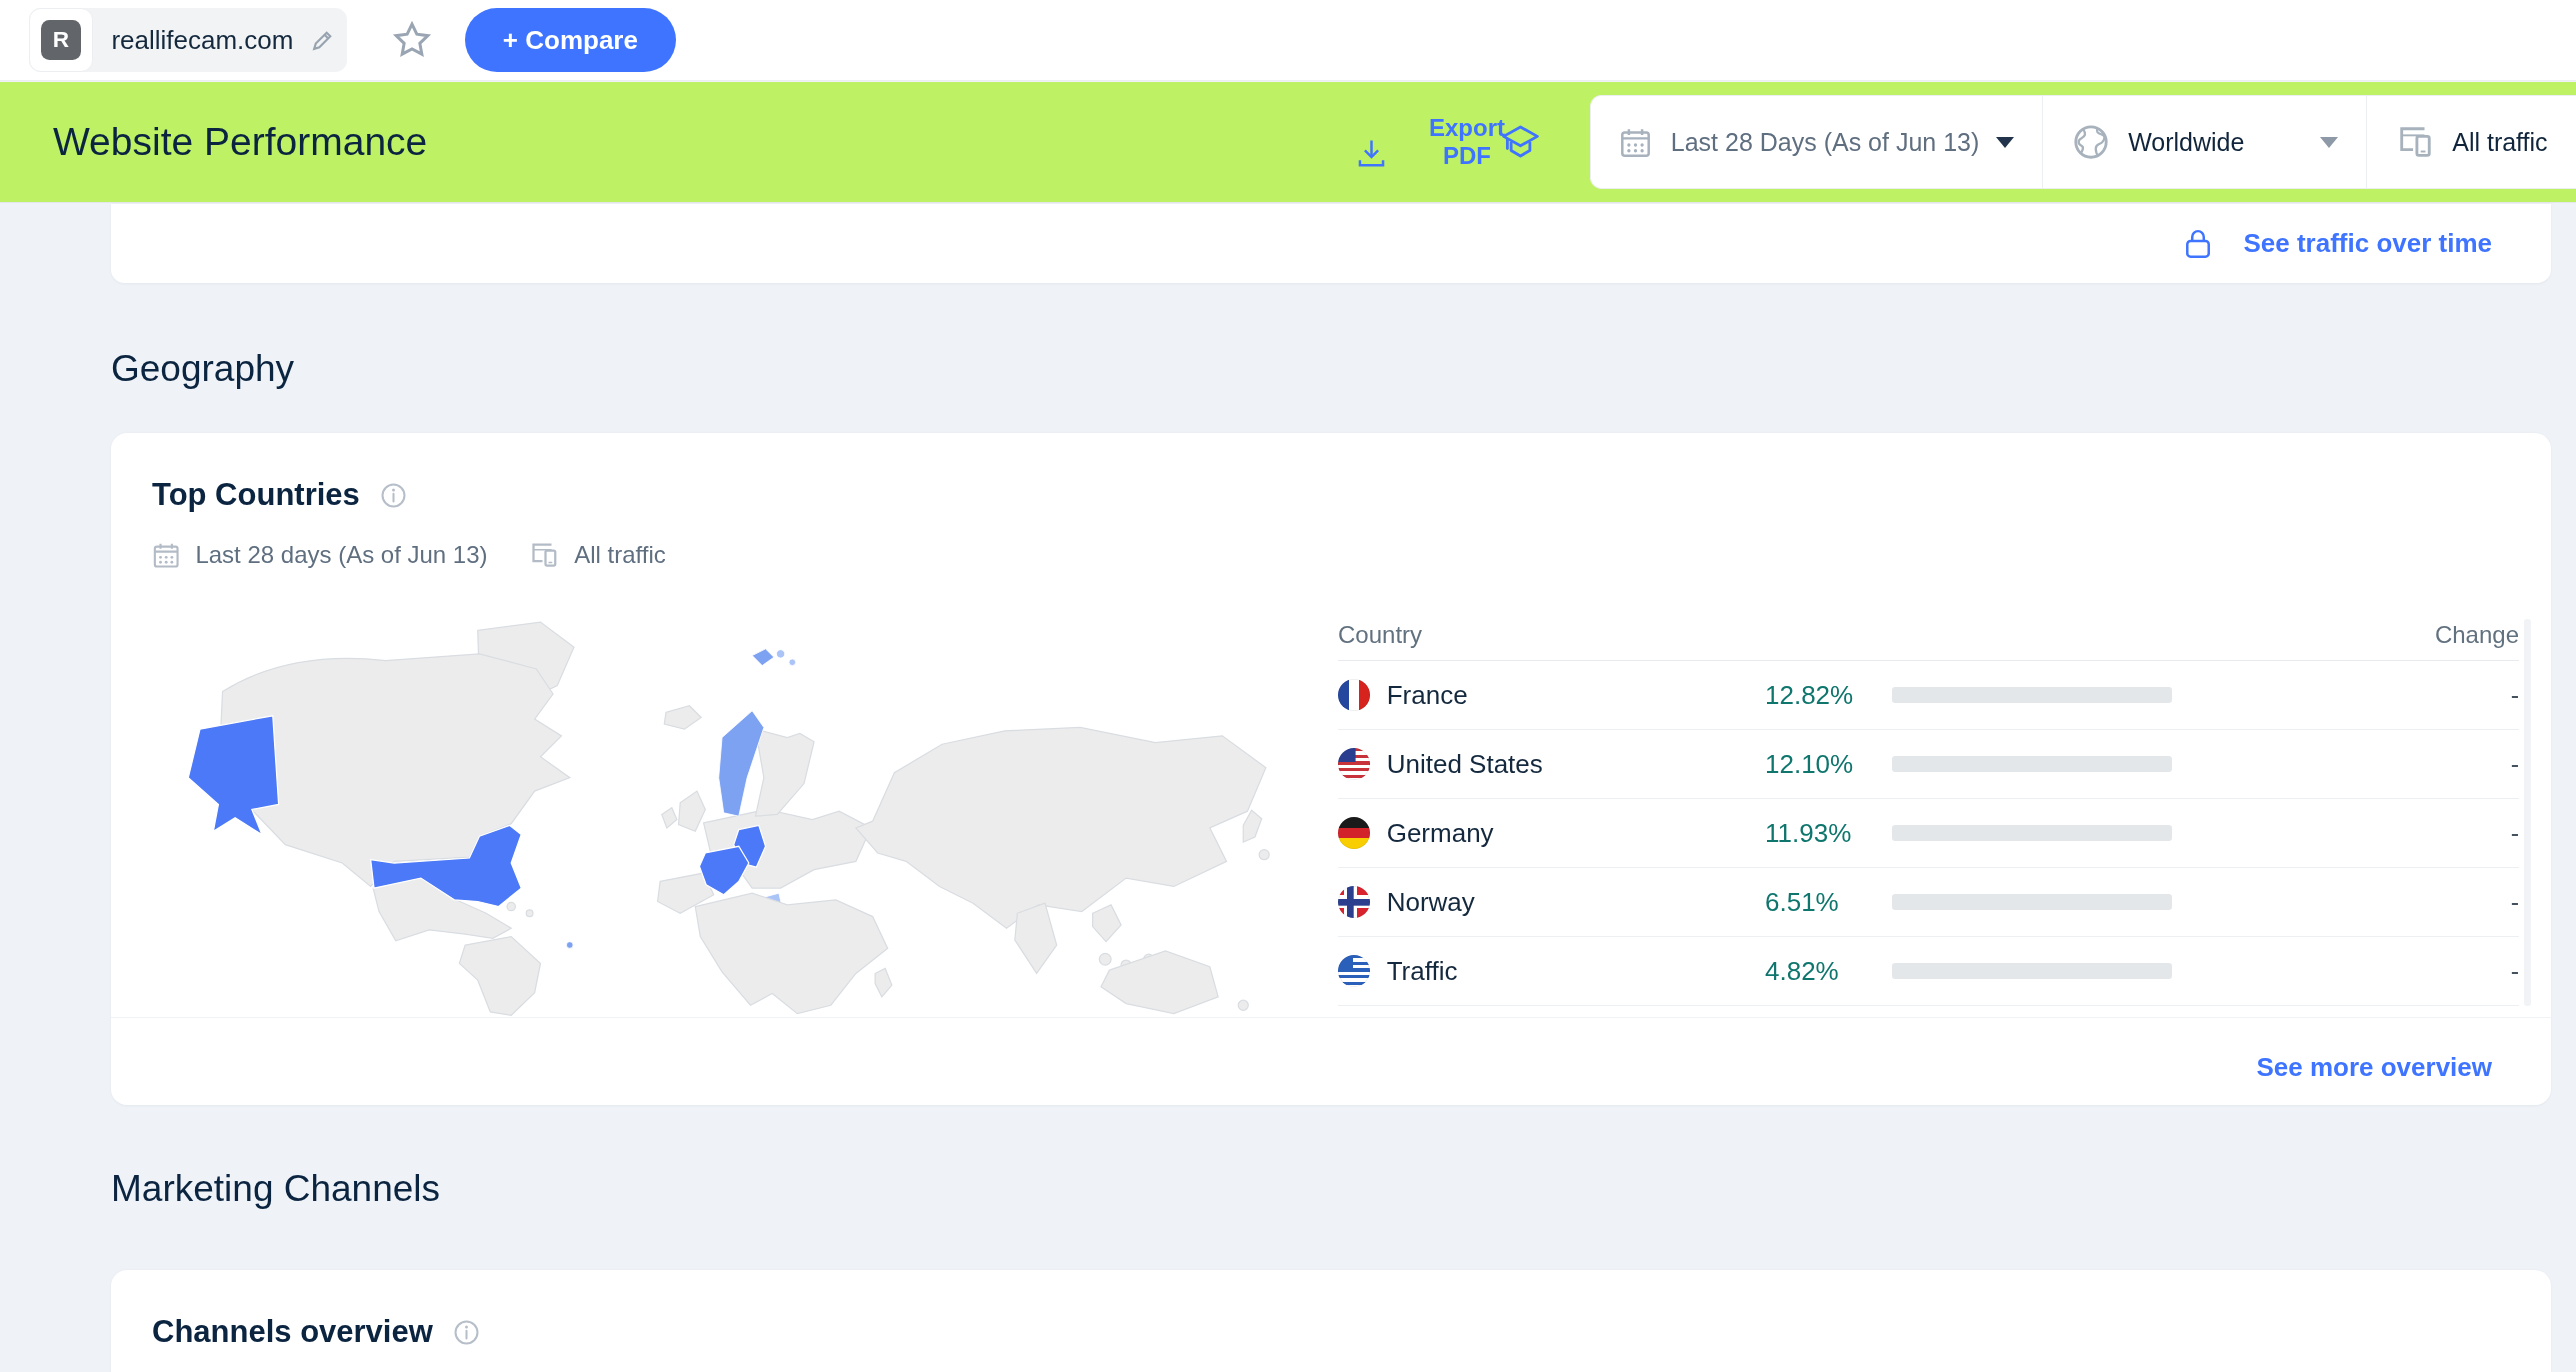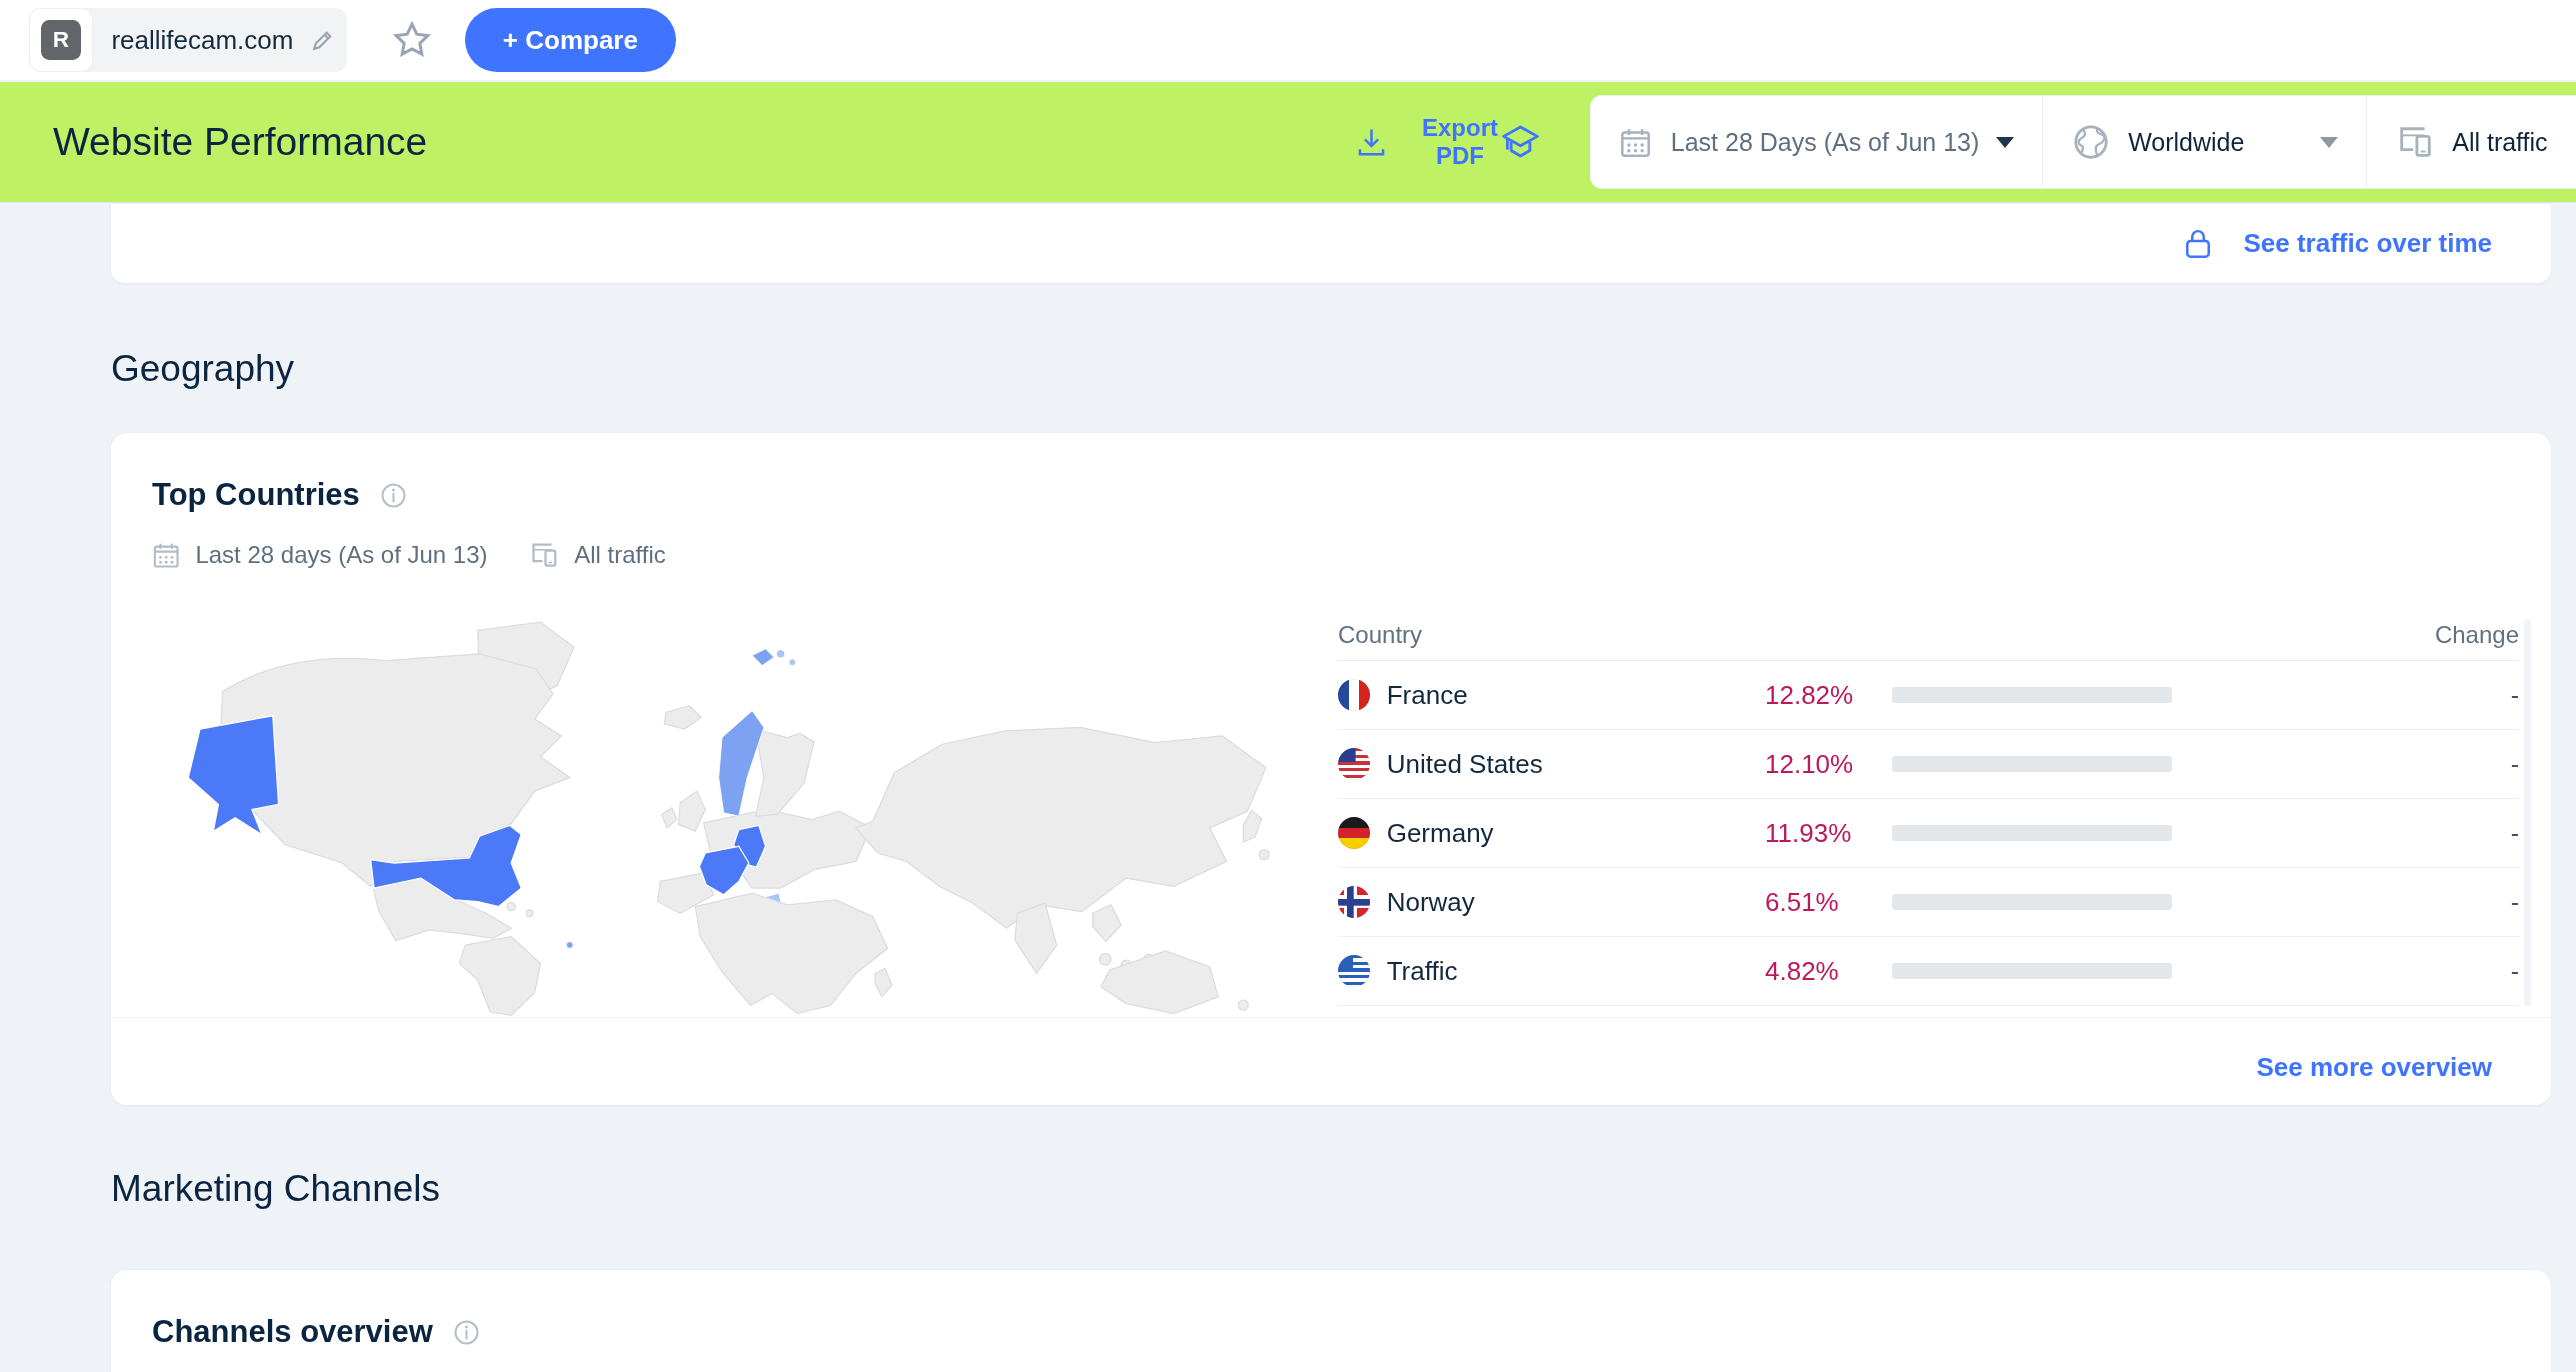--- a/index.html
+++ b/index.html
@@ -35,21 +35,21 @@
   .star-btn{margin-left:45px;color:#9aa5b3}
   .compare-btn{margin-left:33px;height:64px;padding:0 38px;border:none;border-radius:33px;
     background:var(--accent);color:#fff;font-size:26px;font-weight:700;
     font-family:"Liberation Sans",sans-serif;display:flex;align-items:center;cursor:pointer}
 
   
   .page-header{position:absolute;top:82px;left:0;right:0;height:121px;background:#bef264;border-bottom:0.8px solid #e3e7ec}
   .page-title{position:absolute;left:53px;top:50%;transform:translateY(-50%);
     font-size:39px;font-weight:500;color:var(--navy)}
   .export-group{position:absolute;left:1355px;top:50%;transform:translateY(-50%);
-    display:flex;align-items:center;gap:21px;color:var(--accent);cursor:pointer}
+    display:flex;align-items:flex-end;gap:28px;color:var(--accent);cursor:pointer}
   .export-label{font-size:24px;font-weight:700;line-height:1.15;width:102px;text-align:center}
   .academy-btn{position:absolute;left:1498px;top:50%;transform:translateY(-50%);color:var(--accent);cursor:pointer}
   .filter-bar{position:absolute;left:1590px;right:0;top:13.4px;bottom:13.4px;display:flex;
     border:1.7px solid #eceff2;border-right:none;border-radius:11.7px 0 0 11.7px;background:#fff}
   .filter-section{display:flex;align-items:center;padding:0 28.4px;border-left:1.7px solid #eceff2}
   .filter-section:first-child{border-left:none}
   .f-date{width:452px}
   .f-geo{width:331px}
   .f-traffic{flex:1}
   .filter-icon{color:#a7b2bd;margin-right:18.4px;flex-shrink:0}
@@ -91,21 +91,21 @@
   .countries-table{position:absolute;left:1227px;top:176px;width:1181px}
   .t-head{display:flex;align-items:center;height:52px;border-bottom:1.7px solid var(--border);
     color:#62717f;font-size:24px}
   .col-country{width:427px}
   .col-share{flex:1;display:flex;align-items:center}
   .col-change{width:109px;text-align:right;margin-left:auto}
   .t-row{display:flex;align-items:center;height:69px;border-bottom:1.7px solid #edf0f3;font-size:26px}
   .t-row .col-country{display:flex;align-items:center;color:#15293e}
   .flag{width:32px;height:32px;border-radius:50%;margin-right:16.7px;flex-shrink:0;
     box-shadow:inset 0 0 0 0.8px rgba(0,0,0,.08);background-repeat:no-repeat}
-  .share-val{width:127px;color:#be185d}
+  .share-val{width:127px;color:#0f766e}
   .bar-track{width:280px;height:16.7px;background:#e3e7ea;border-radius:3.3px;overflow:hidden}
   .bar-fill{height:100%;background:var(--bar-fill);border-radius:3.3px 1.7px 1.7px 3.3px}
   .t-row .col-change{color:#44525f;font-size:25px}
   .scroll-gutter{position:absolute;left:2413px;top:186px;width:6.7px;height:387px;background:#f1f3f6;border-radius:3.3px}
   .full-divider{position:absolute;left:0;top:584px;width:100%;border-bottom:1.7px solid #f0f2f5}
   .see-more{position:absolute;right:59px;bottom:22px}
 
   
   .flag-fr{background-image:linear-gradient(90deg,#26479e 0 33%,#ffffff 33% 66%,#d6231e 66% 100%)}
   .flag-us{background-color:#fff;background-image:

